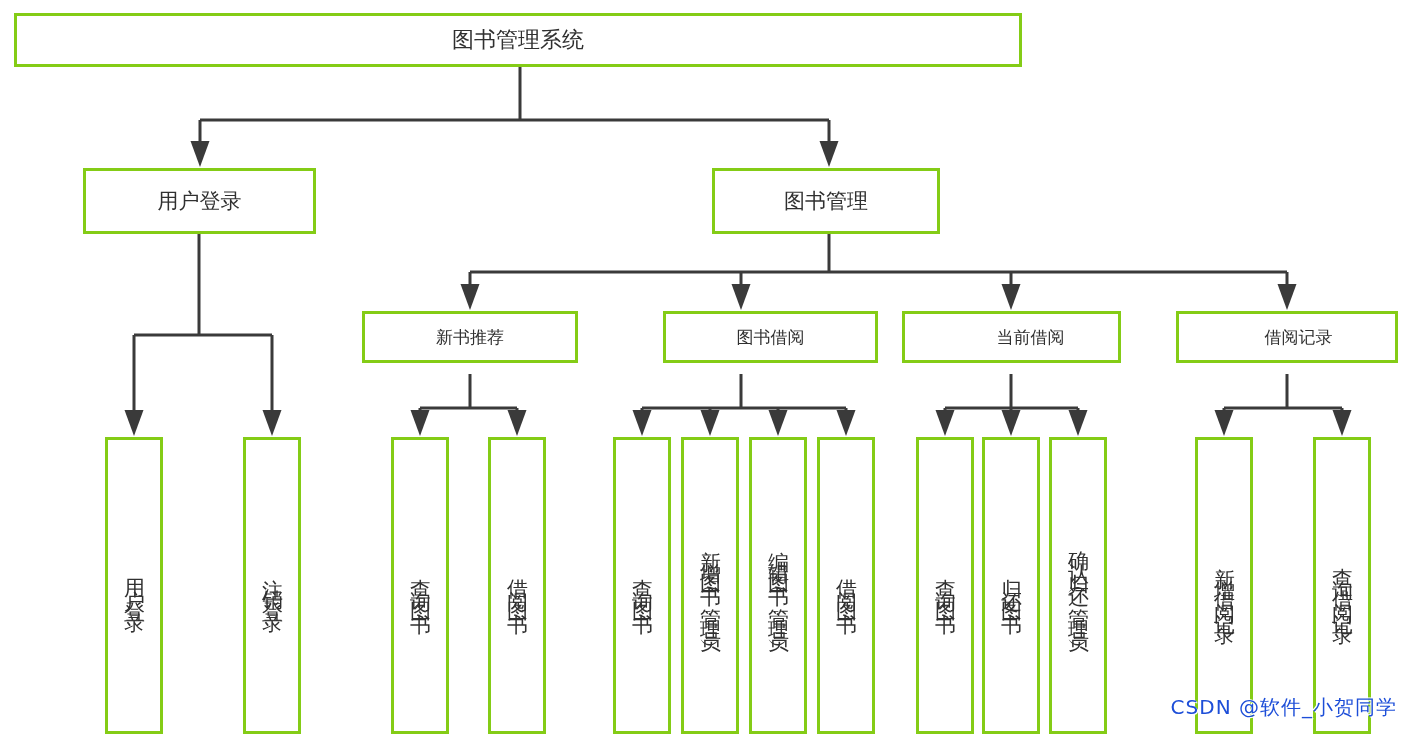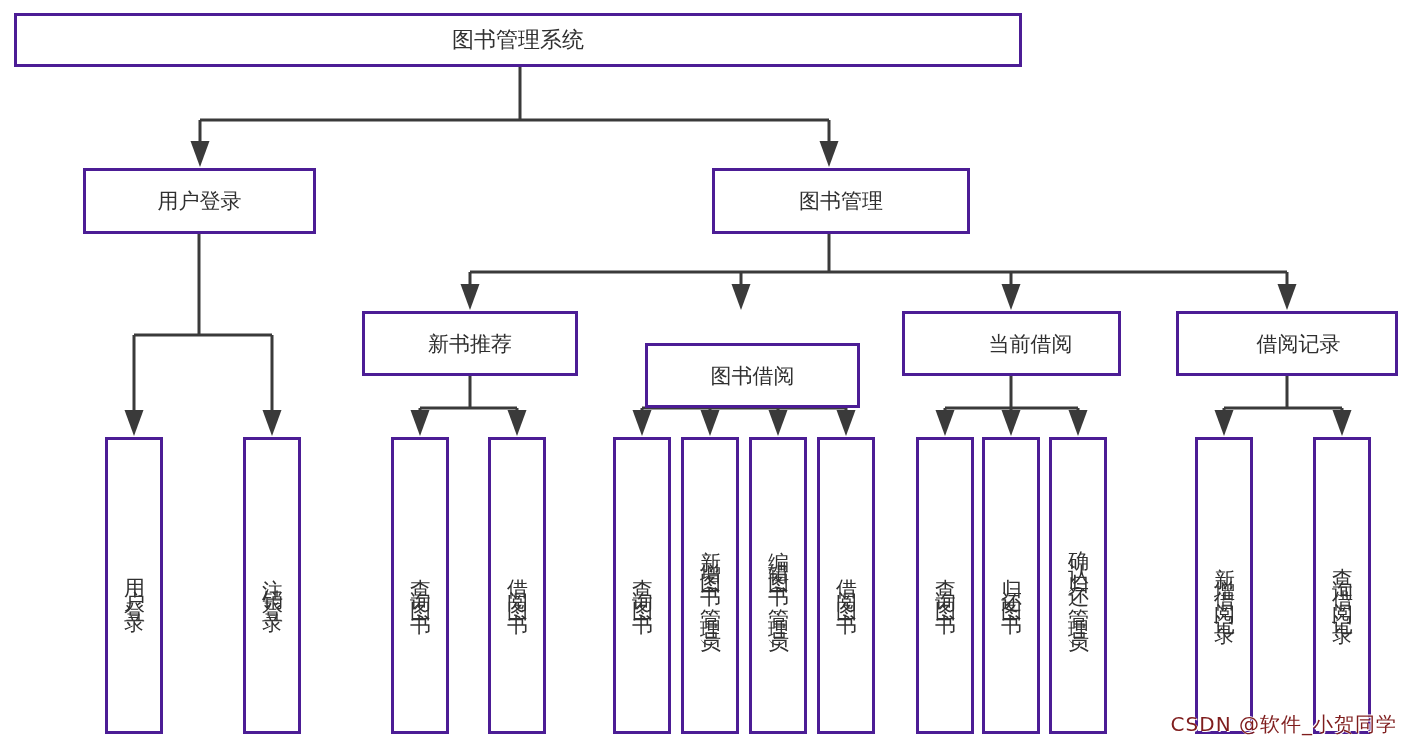--- a/index.html
+++ b/index.html
@@ -17,63 +17,63 @@
     overflow: hidden;
   }
   #wires {
     position: absolute;
     left: 0; top: 0;
     width: 1405px; height: 747px;
   }
   .box {
     position: absolute;
     box-sizing: border-box;
-    border: 3px solid #4c1d95;
+    border: 3px solid #84cc16;
     background: #ffffff;
     display: flex;
     align-items: center;
     justify-content: center;
     text-align: center;
   }
   .root-box  { left: 14px;  top: 13px;  width: 1008px; height: 54px; font-size: 22px; }
   .l2-box    { top: 168px;  height: 66px; font-size: 21px; }
-  .l3-box    { top: 311px;  height: 65px; font-size: 21px; }
+  .l3-box    { top: 311px;  height: 52px; font-size: 17px; }
   .leaf-box  { top: 437px;  height: 297px; width: 58px; font-size: 21px; }
   .leaf-box .vtext {
     writing-mode: vertical-rl;
     text-orientation: mixed;
     letter-spacing: 0.55em;
     line-height: 1;
     white-space: nowrap;
   }
   #box-user-login   { left: 83px;   width: 233px; }
-  #box-book-mgmt    { left: 712px;  width: 258px; }
+  #box-book-mgmt    { left: 712px;  width: 228px; }
   #box-new-book-rec   { left: 362px;  width: 216px; }
-  #box-book-borrow    { left: 645px;  width: 215px; margin-top: 32px; }
+  #box-book-borrow    { left: 663px;  width: 215px; }
   #box-current-borrow { left: 902px;  width: 219px; padding-left: 38px; }
   #box-borrow-records { left: 1176px; width: 222px; padding-left: 23px; }
   #leaf-ul-1 { left: 105px; }
   #leaf-ul-2 { left: 243px; }
   #leaf-nb-1 { left: 391px; }
   #leaf-nb-2 { left: 488px; }
   #leaf-bb-1 { left: 613px; }
   #leaf-bb-2 { left: 681px; }
   #leaf-bb-3 { left: 749px; }
   #leaf-bb-4 { left: 817px; }
   #leaf-cb-1 { left: 916px; }
   #leaf-cb-2 { left: 982px; }
   #leaf-cb-3 { left: 1049px; }
   #leaf-br-1 { left: 1195px; }
   #leaf-br-2 { left: 1313px; }
   .watermark {
     position: absolute;
     right: 8px;
-    bottom: 9px;
+    bottom: 26px;
     font-size: 20px;
-    color: #7f1d1d;
+    color: #1d4ed8;
     letter-spacing: 1px;
     text-shadow: 1px 1px 0 #ffffff, -1px -1px 0 #ffffff;
     white-space: nowrap;
   }
 </style>
 </head>
 <body>
 
 <div id="stage">
 

